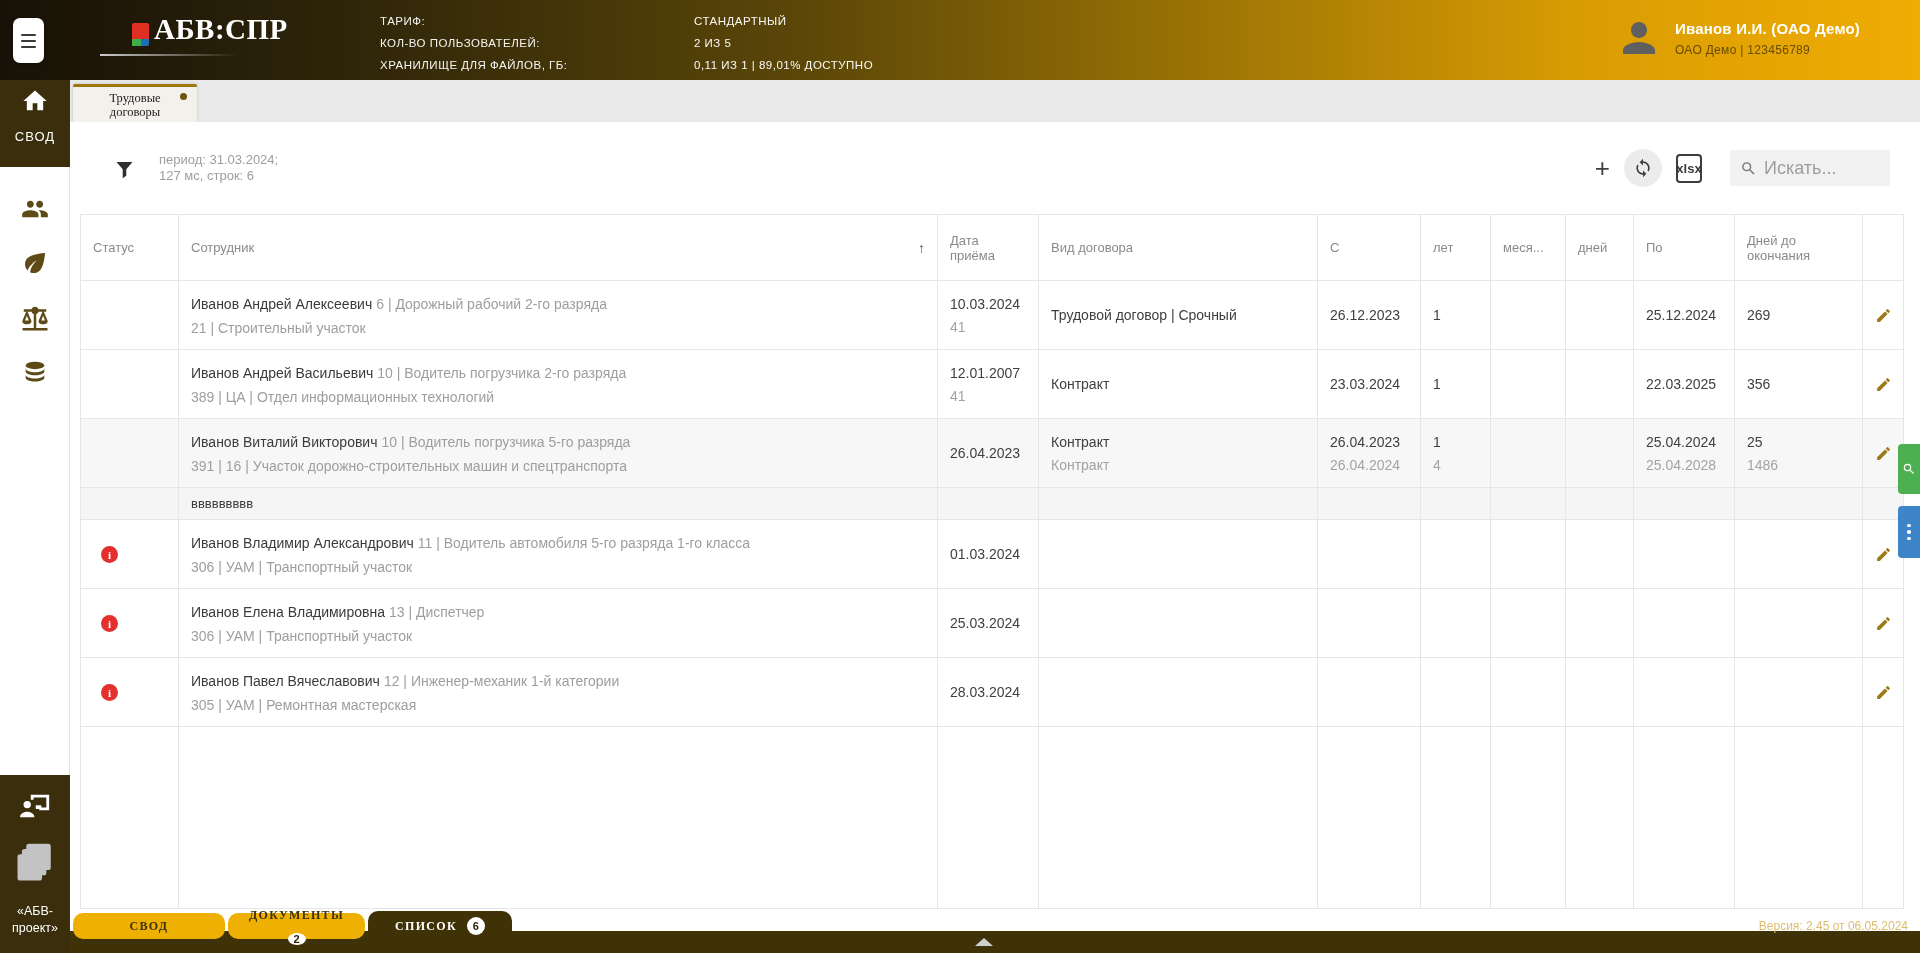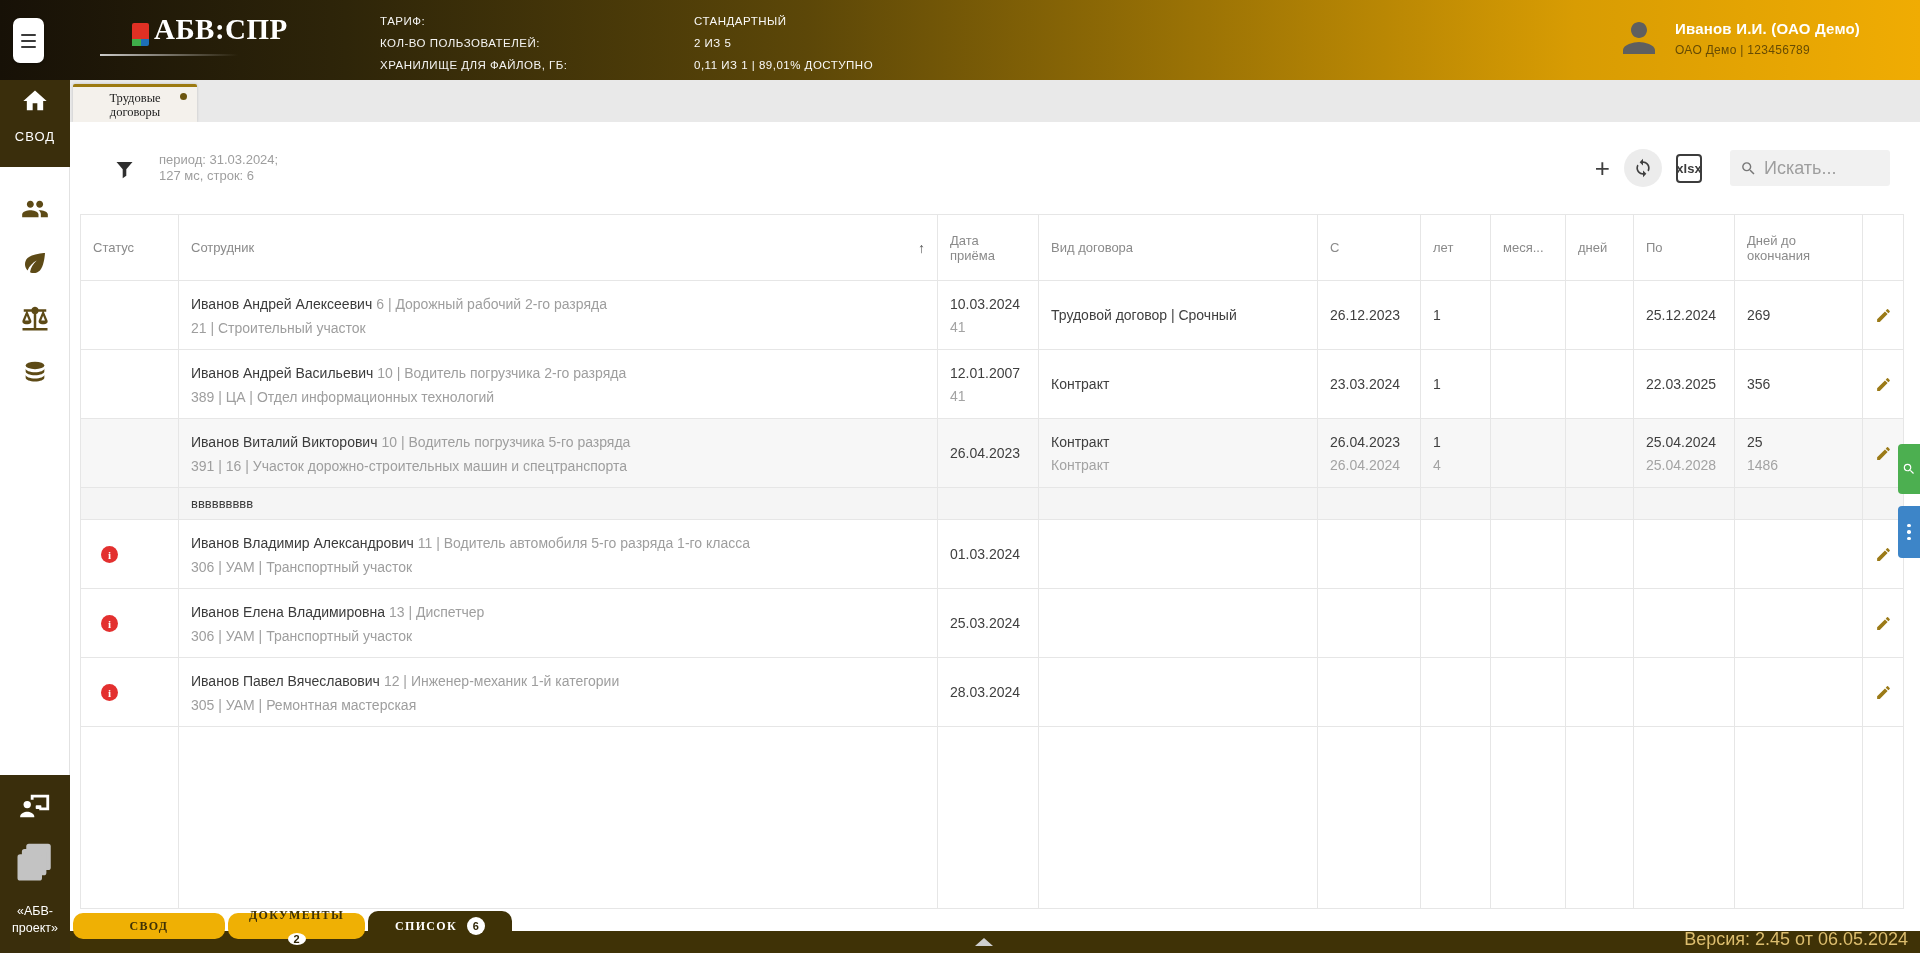--- a/index.html
+++ b/index.html
@@ -94,21 +94,21 @@
   
   .footer-bar { position:absolute; left:0; right:0; bottom:0; height:22px; background:#3f3206; z-index:10; }
   .bottom-tabs { position:absolute; left:3px; bottom:12px; display:flex; gap:3px; align-items:center; z-index:12; }
   .btab { display:flex; align-items:center; justify-content:center; gap:10px; cursor:pointer; border:none;
     font-family:"Liberation Serif",serif; font-weight:bold; font-size:12px; letter-spacing:1.3px; }
   .btab.gold { background:#efb004; color:#3f3206; width:152px; height:26px; border-radius:10px; }
   .btab.gold2 { width:137px;flex-direction:column; }
   .btab.dark { background:#3f3206; color:#fff; width:144px; height:30px; border-radius:10px 10px 0 0; }
   .badge { width:18px; height:18px; border-radius:50%; background:#fff; color:#2e2404;
     font-family:"Liberation Sans",sans-serif; font-size:11px; font-weight:bold; display:flex; align-items:center; justify-content:center; letter-spacing:0; }
-  .version { position:absolute; right:12px; bottom:3px; color:#dcbd6e; font-size:18px; z-index:13; }
+  .version { position:absolute; right:12px; bottom:20px; color:#dcbd6e; font-size:12px; z-index:13; }
   .chevron-up { position:absolute; left:905px; bottom:7px; width:0; height:0; z-index:13; cursor:pointer;
     border-left:9px solid transparent; border-right:9px solid transparent; border-bottom:8px solid #cfcfcf; }
 </style>
 </head>
 <body>
 
 <header class="header">
   <button class="hamburger">
       <span></span>
       <span></span>

